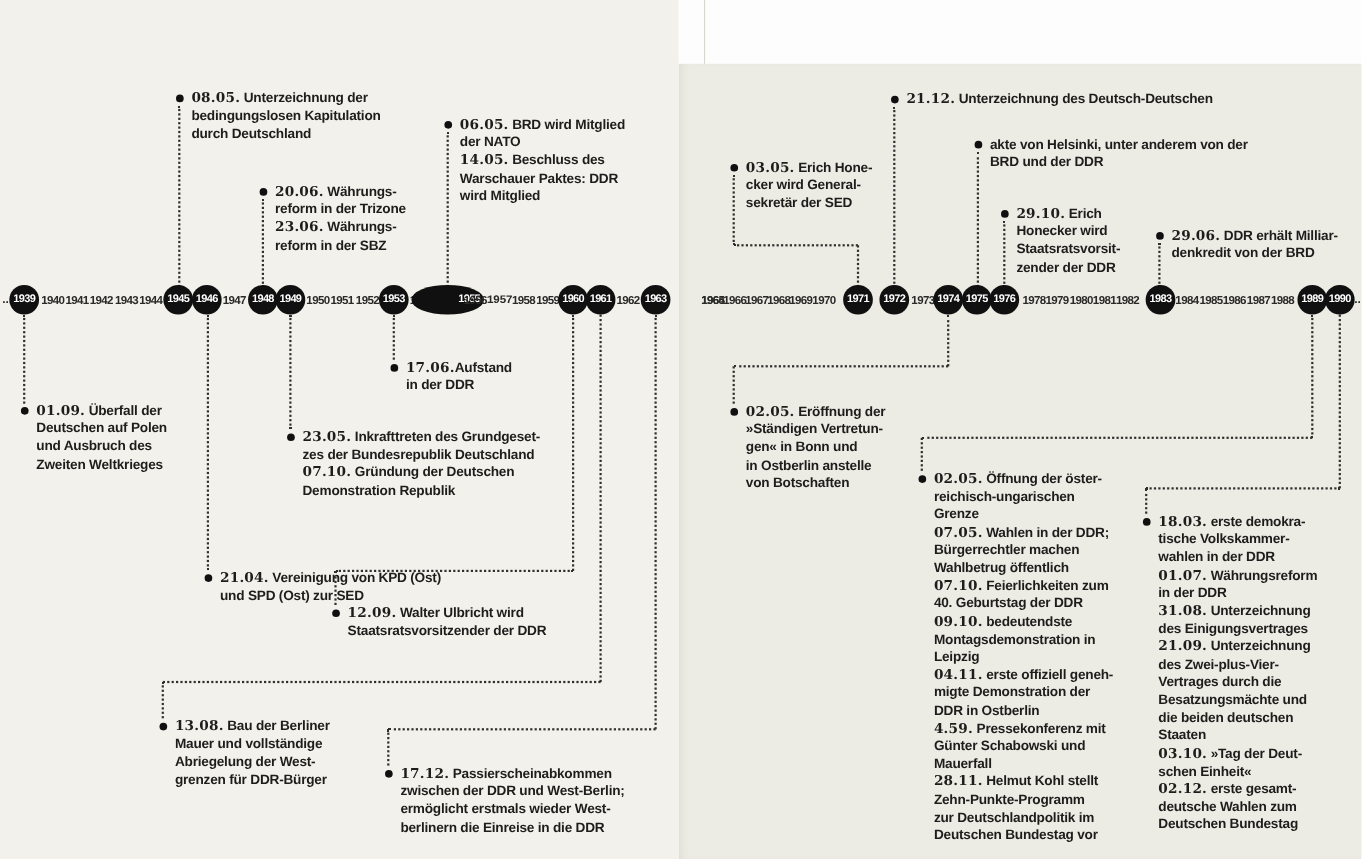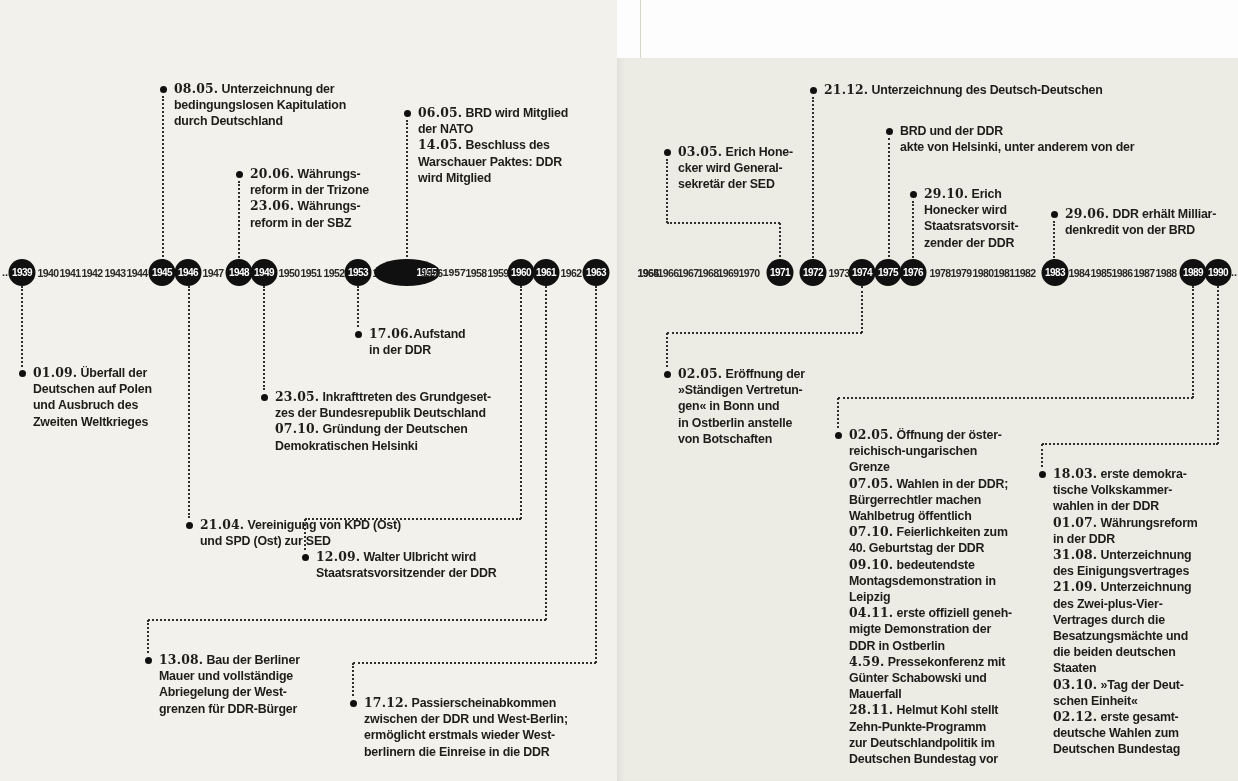--- a/index.html
+++ b/index.html
@@ -161,22 +161,22 @@
         <div class="ev-line"><span class="date">03.05.</span> Erich Hone-</div>
         <div class="ev-line">cker wird General-</div>
         <div class="ev-line">sekretär der SED</div>
       </div>
       <div class="bullet" style="left: 809.5px; top: 86.5px;"></div>
       <div class="ev" style="left: 824px; top: 82px;">
         <div class="ev-line"><span class="date">21.12.</span> Unterzeichnung des Deutsch-Deutschen</div>
       </div>
       <div class="bullet" style="left: 885.5px; top: 127.5px;"></div>
       <div class="ev" style="left: 900px; top: 123px;">
+        <div class="ev-line">akte von Helsinki, unter anderem von der</div>
         <div class="ev-line">BRD und der DDR</div>
-        <div class="ev-line">akte von Helsinki, unter anderem von der</div>
       </div>
       <div class="bullet" style="left: 909.5px; top: 190.5px;"></div>
       <div class="ev" style="left: 924px; top: 186px;">
         <div class="ev-line"><span class="date">29.10.</span> Erich</div>
         <div class="ev-line">Honecker wird</div>
         <div class="ev-line">Staatsratsvorsit-</div>
         <div class="ev-line">zender der DDR</div>
       </div>
       <div class="bullet" style="left: 1050.5px; top: 210.5px;"></div>
       <div class="ev" style="left: 1065px; top: 206px;">
@@ -193,21 +193,21 @@
       <div class="bullet" style="left: 354.5px; top: 330.5px;"></div>
       <div class="ev" style="left: 369px; top: 326px;">
         <div class="ev-line"><span class="date">17.06.</span>Aufstand</div>
         <div class="ev-line">in der DDR</div>
       </div>
       <div class="bullet" style="left: 260.5px; top: 393.5px;"></div>
       <div class="ev" style="left: 275px; top: 389px;">
         <div class="ev-line"><span class="date">23.05.</span> Inkrafttreten des Grundgeset-</div>
         <div class="ev-line">zes der Bundesrepublik Deutschland</div>
         <div class="ev-line"><span class="date">07.10.</span> Gründung der Deutschen</div>
-        <div class="ev-line">Demokratischen Helsinki</div>
+        <div class="ev-line">Demonstration Republik</div>
       </div>
       <div class="bullet" style="left: 185.5px; top: 521.5px;"></div>
       <div class="ev" style="left: 200px; top: 517px;">
         <div class="ev-line"><span class="date">21.04.</span> Vereinigung von KPD (Ost)</div>
         <div class="ev-line">und SPD (Ost) zur SED</div>
       </div>
       <div class="bullet" style="left: 301.5px; top: 553.5px;"></div>
       <div class="ev" style="left: 316px; top: 549px;">
         <div class="ev-line"><span class="date">12.09.</span> Walter Ulbricht wird</div>
         <div class="ev-line">Staatsratsvorsitzender der DDR</div>

